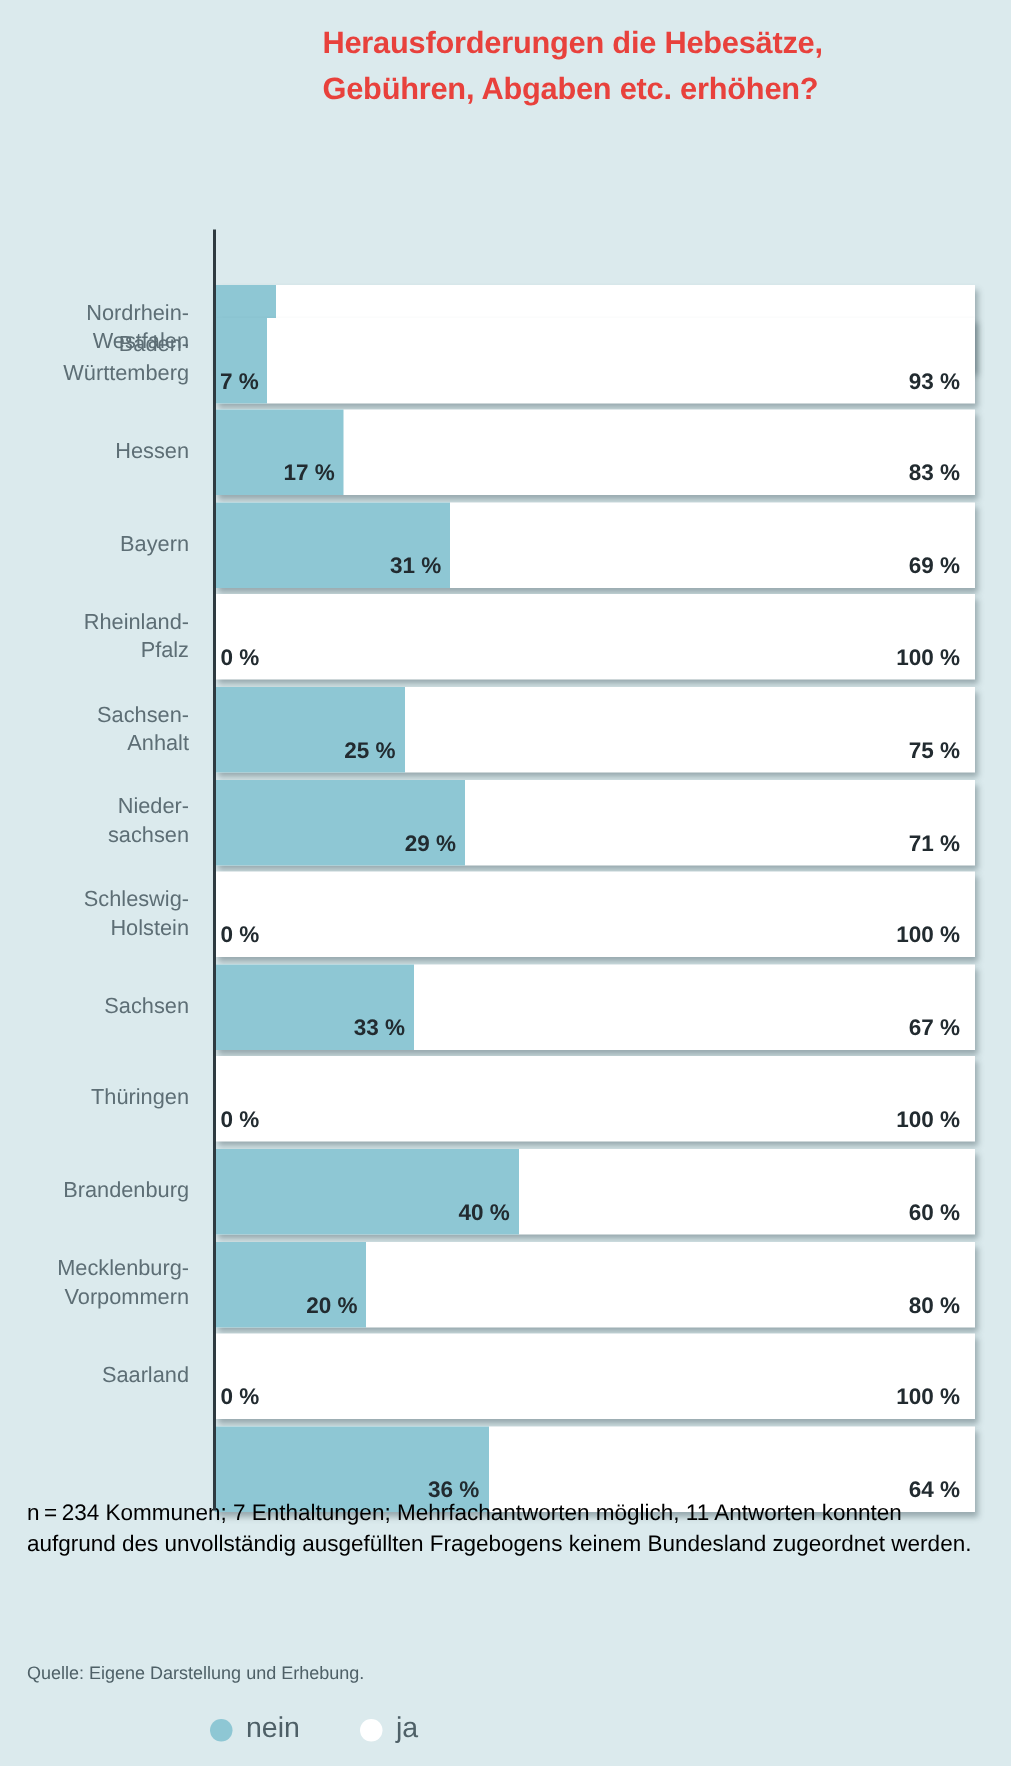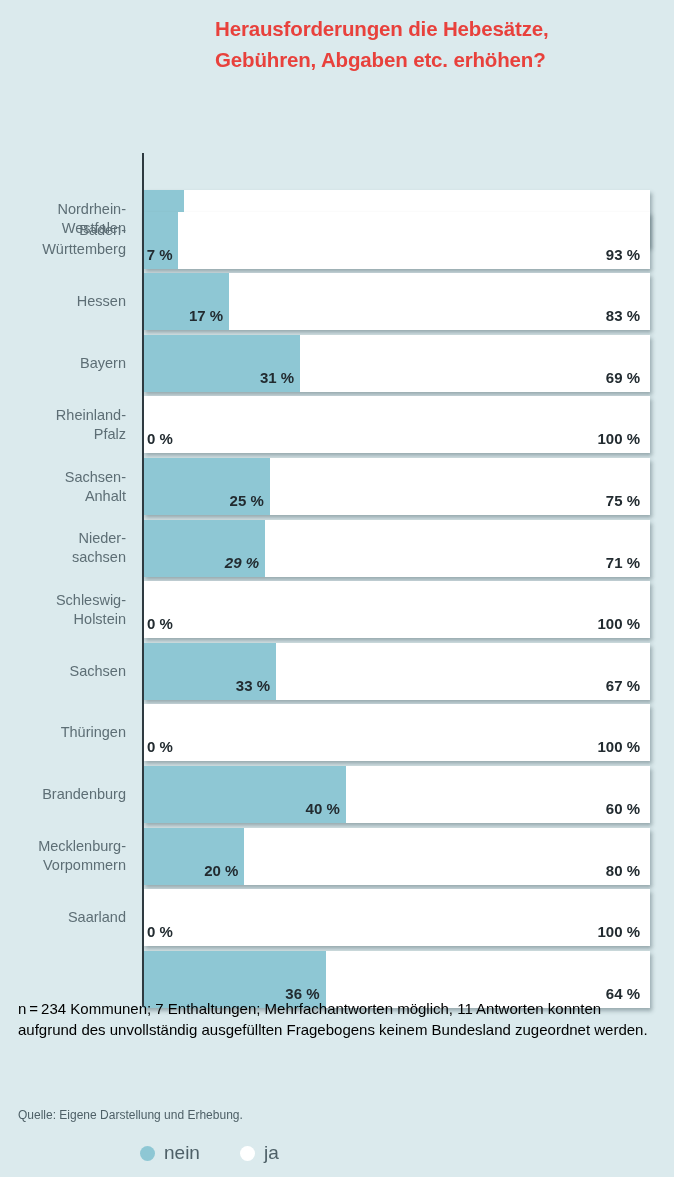--- a/index.html
+++ b/index.html
@@ -232,21 +232,21 @@
           </div>
           <div class="val-yes">75 %</div>
         </div>
       </div>
       <div class="row" style="top: 369.6px;">
         <div class="row-label">
           <span>Nieder-</span>
           <span>sachsen</span>
         </div>
         <div class="bar-track">
-          <div class="bar-no" style="width: 122px; font-style: italic;">
+          <div class="bar-no" style="width: 167px;">
             <div class="val-no inside">29 %</div>
           </div>
           <div class="val-yes">71 %</div>
         </div>
       </div>
       <div class="row" style="top: 431.2px;">
         <div class="row-label">
           <span>Schleswig-</span>
           <span>Holstein</span>
         </div>

